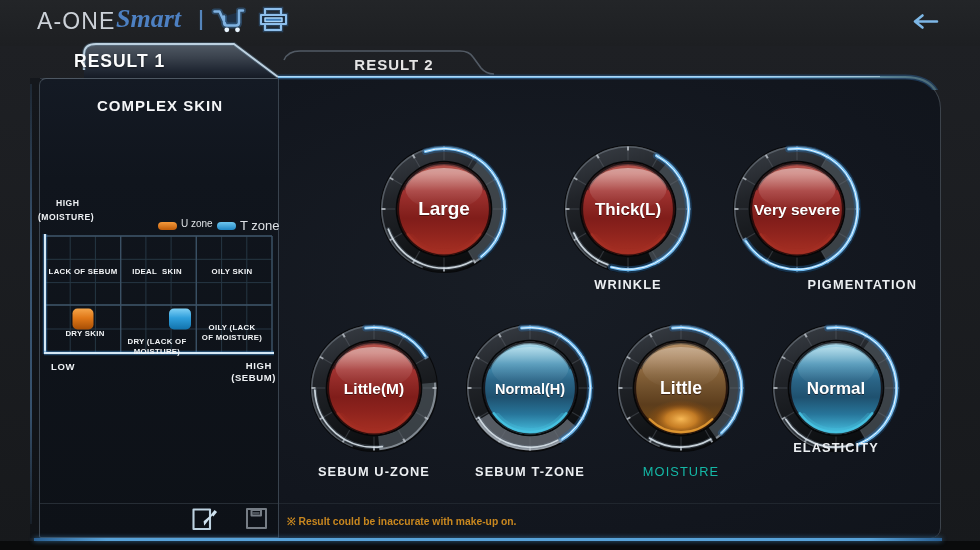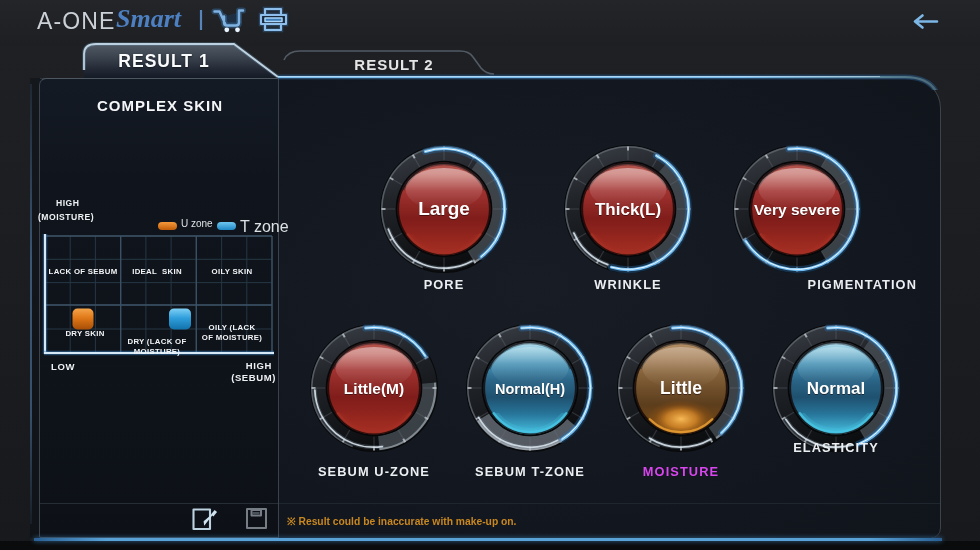--- a/index.html
+++ b/index.html
@@ -64,29 +64,29 @@
           <stop offset="0%" stop-color="#79bcec"></stop>
           <stop offset="70%" stop-color="#74b7e8"></stop>
           <stop offset="88%" stop-color="#5d8ea6"></stop>
           <stop offset="100%" stop-color="#49656f"></stop>
         </linearGradient>
       </defs>
       <path d="M 278 77 L 905 77 Q 941 77 941 113" fill="none" stroke="#2a6298" stroke-width="5" opacity="0.45"></path>
       <path d="M 278 77 L 905 77 Q 941 77 941 113" fill="none" stroke="url(#blg)" stroke-width="2.2"></path>
       <line x1="278" y1="76.4" x2="880" y2="76.4" stroke="#d9eefc" stroke-width="0.8" opacity="0.8"></line>
     </svg>
-<div style="position:absolute;left:74px;top:51px;width:180px;text-align:center;font-size:17.5px;font-weight:bold;color:#fbfcfd;letter-spacing:1px;text-shadow:0 1px 2px rgba(0,0,0,.5)">RESULT 1</div>
+<div style="position:absolute;left:74px;top:51px;width:180px;font-size:17.5px;font-weight:bold;color:#fbfcfd;letter-spacing:1px;text-shadow:0 1px 2px rgba(0,0,0,.5)">RESULT 1</div>
 <div style="position:absolute;left:309px;top:56px;width:170px;text-align:center;font-size:15px;font-weight:bold;color:#e5e5e5;letter-spacing:1px">RESULT 2</div>
 <div style="position:absolute;left:46px;top:97px;width:228px;text-align:center;font-size:15px;font-weight:bold;color:#f5f6f8;letter-spacing:1px">COMPLEX SKIN</div>
 <div style="position:absolute;left:56px;top:198px;font-size:8.6px;font-weight:bold;color:#eef1f4;letter-spacing:0.5px">HIGH</div>
 <div style="position:absolute;left:38px;top:212px;font-size:8.6px;font-weight:bold;color:#eef1f4;letter-spacing:0.5px">(MOISTURE)</div>
 <div style="position:absolute;left:158px;top:222px;width:19px;height:8px;border-radius:4px;background:linear-gradient(to bottom,#f59a3c,#c05c08)"></div>
 <div style="position:absolute;left:181px;top:218px;font-size:10px;color:#dde1e5">U zone</div>
 <div style="position:absolute;left:217px;top:222px;width:19px;height:8px;border-radius:4px;background:linear-gradient(to bottom,#6ec6ef,#1f86c4)"></div>
-<div style="position:absolute;left:240px;top:218px;font-size:16px;color:#dde1e5">T zone</div>
+<div style="position:absolute;left:240px;top:218px;font-size:13px;color:#dde1e5">T zone</div>
 <svg style="position:absolute;left:30px;top:196px" width="248" height="196" viewBox="0 0 248 196">
       <line x1="15.0" y1="40" x2="15.0" y2="157" stroke="#263744" stroke-width="1"></line>
       <line x1="40.2" y1="40" x2="40.2" y2="157" stroke="#263744" stroke-width="1"></line>
       <line x1="65.4" y1="40" x2="65.4" y2="157" stroke="#263744" stroke-width="1"></line>
       <line x1="90.7" y1="40" x2="90.7" y2="157" stroke="#263744" stroke-width="1"></line>
       <line x1="115.9" y1="40" x2="115.9" y2="157" stroke="#263744" stroke-width="1"></line>
       <line x1="141.1" y1="40" x2="141.1" y2="157" stroke="#263744" stroke-width="1"></line>
       <line x1="166.3" y1="40" x2="166.3" y2="157" stroke="#263744" stroke-width="1"></line>
       <line x1="191.6" y1="40" x2="191.6" y2="157" stroke="#263744" stroke-width="1"></line>
       <line x1="216.8" y1="40" x2="216.8" y2="157" stroke="#263744" stroke-width="1"></line>
@@ -613,19 +613,18 @@
       <path d="M 112.56 107.32 A 42.5 42.5 0 0 1 47.44 107.32" fill="none" stroke="#48c4e4" stroke-width="5" opacity="0.28" stroke-linecap="round"></path>
       <ellipse cx="80.0" cy="60.0" rx="38.5" ry="21" fill="url(#g7gl)"></ellipse>
       <path d="M 95.32 137.18 A 59.2 59.2 0 0 1 29.80 111.37" fill="none" stroke="#6f7e8c" stroke-width="4" opacity="0.35" stroke-linecap="round"></path>
       <path d="M 95.32 137.18 A 59.2 59.2 0 0 1 29.80 111.37" fill="none" stroke="#d8e2ea" stroke-width="1.8" opacity="0.9" stroke-linecap="round"></path>
       <path d="M 71.58 20.09 A 60.5 60.5 0 0 1 102.66 136.09" fill="none" stroke="#2a6fae" stroke-width="7" opacity="0.38" stroke-linecap="round"></path>
       <path d="M 71.58 20.09 A 60.5 60.5 0 0 1 102.66 136.09" fill="none" stroke="#6fbcf2" stroke-width="3" stroke-linecap="round"></path>
       <path d="M 71.58 20.09 A 60.5 60.5 0 0 1 102.66 136.09" fill="none" stroke="#eef8ff" stroke-width="1" stroke-linecap="round"></path>
       <text x="80.0" y="87.0" text-anchor="middle" font-family="Liberation Sans, sans-serif" font-size="17" font-weight="bold" fill="#1a0505" opacity="0.55">Normal</text>
       <text x="80.0" y="86.0" text-anchor="middle" font-family="Liberation Sans, sans-serif" font-size="17" font-weight="bold" fill="#ffffff">Normal</text>
     </svg>
-<div style="position:absolute;left:324px;top:277px;width:240px;text-align:center;font-size:12.8px;font-weight:bold;color:#eceff2;letter-spacing:1.1px">PORE</div>
     <div style="position:absolute;left:508px;top:277px;width:240px;text-align:center;font-size:12.8px;font-weight:bold;color:#eceff2;letter-spacing:1.1px">WRINKLE</div>
     <div style="position:absolute;left:677px;top:277px;width:240px;text-align:right;font-size:12.8px;font-weight:bold;color:#eceff2;letter-spacing:1.1px">PIGMENTATION</div>
     <div style="position:absolute;left:410px;top:464px;width:240px;text-align:center;font-size:12.8px;font-weight:bold;color:#eceff2;letter-spacing:1.1px">SEBUM T-ZONE</div>
     <div style="position:absolute;left:254px;top:464px;width:240px;text-align:center;font-size:12.8px;font-weight:bold;color:#eceff2;letter-spacing:1.1px">SEBUM U-ZONE</div>
-    <div style="position:absolute;left:561px;top:464px;width:240px;text-align:center;font-size:12.8px;font-weight:bold;color:#d946ef;letter-spacing:1.1px">MOISTURE</div>
+    <div style="position:absolute;left:561px;top:464px;width:240px;text-align:center;font-size:12.8px;font-weight:normal;color:#14b8a6;letter-spacing:1.1px">MOISTURE</div>
     <div style="position:absolute;left:716px;top:440px;width:240px;text-align:center;font-size:12.8px;font-weight:bold;color:#eceff2;letter-spacing:1.1px">ELASTICITY</div>
 </div>
 </body></html>

